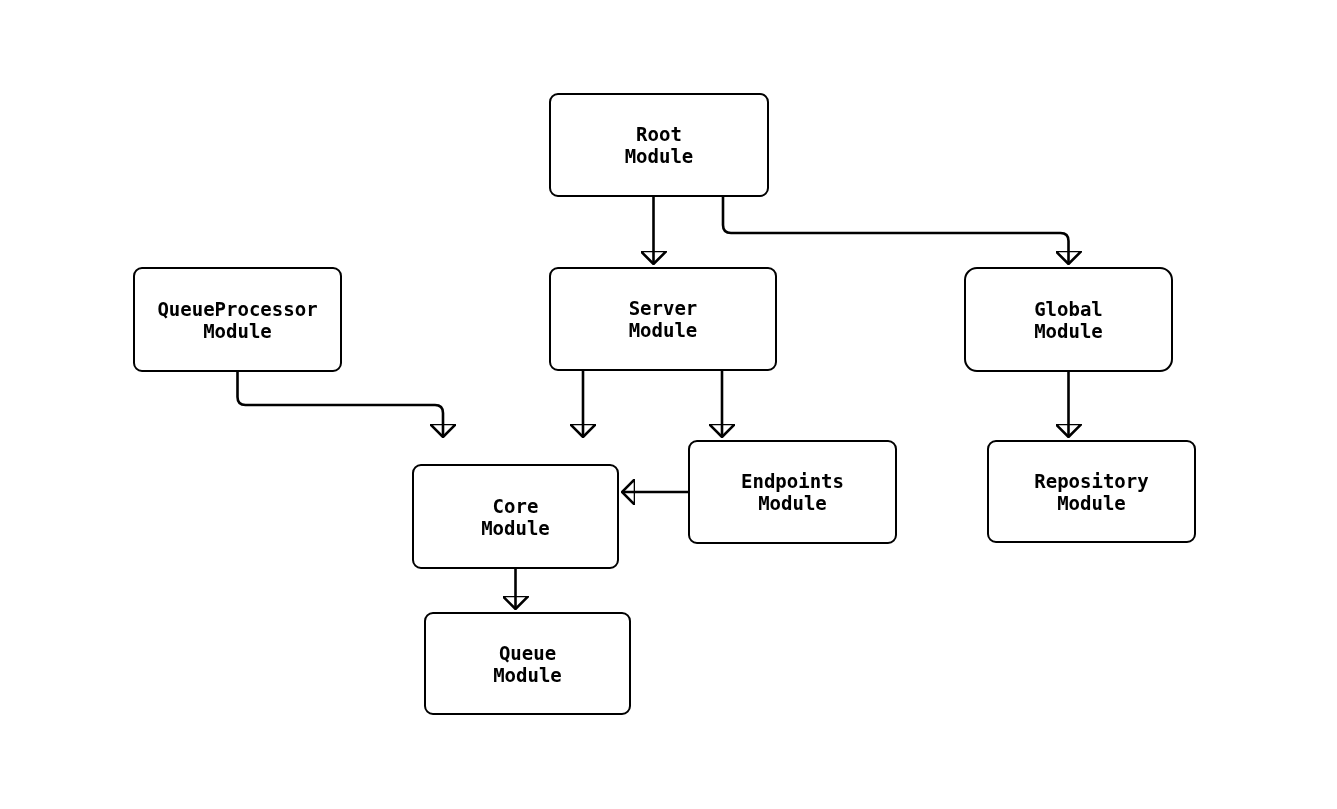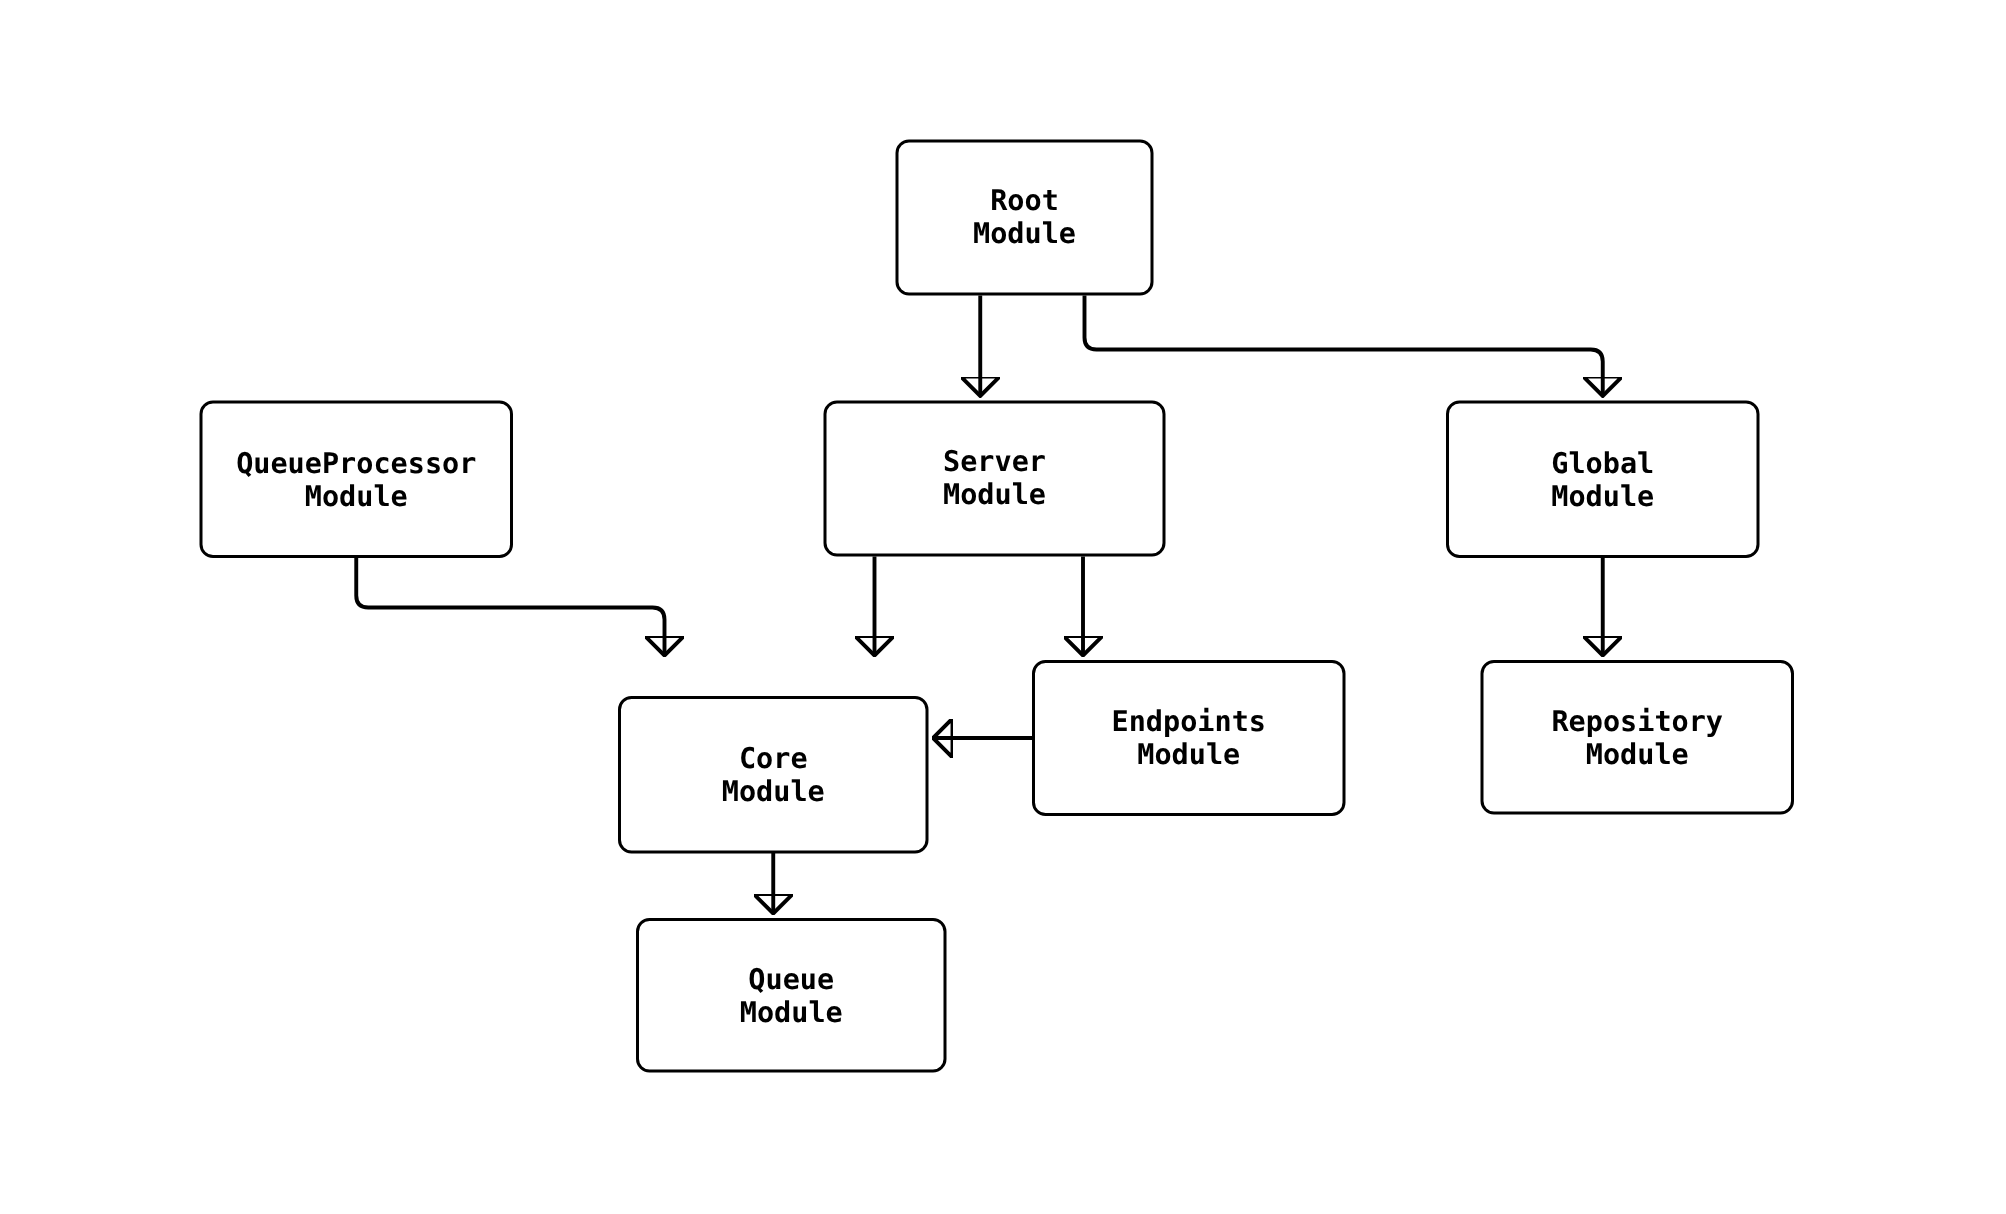--- a/index.html
+++ b/index.html
@@ -39,24 +39,24 @@
     align-items: center;
     justify-content: center;
     text-align: center;
     font-weight: bold;
     font-size: 19px;
     line-height: 22px;
     color: #000000;
     letter-spacing: 0;
   }
   
-  .n-root         { left: 549px; top:  93px; width: 172px; height: 104px; margin-left: 48px; }
+  .n-root         { left: 549px; top:  93px; width: 220px; height: 104px; }
   .n-queueproc    { left: 133px; top: 267px; width: 209px; height: 105px; }
   .n-server       { left: 549px; top: 267px; width: 228px; height: 104px; }
-  .n-global       { left: 964px; top: 267px; width: 209px; height: 105px; }
+  .n-global       { left: 964px; top: 267px; width: 209px; height: 105px; border-radius: 13px; }
   .n-core         { left: 412px; top: 432px; width: 207px; height: 105px; margin-top: 32px; }
   .n-endpoints    { left: 688px; top: 440px; width: 209px; height: 104px; }
   .n-repository   { left: 964px; top: 440px; width: 209px; height: 103px; margin-left: 23px; }
   .n-queue        { left: 412px; top: 612px; width: 207px; height: 103px; margin-left: 12px; }
 </style>
 </head>
 <body>
 
 <div class="canvas">
 

